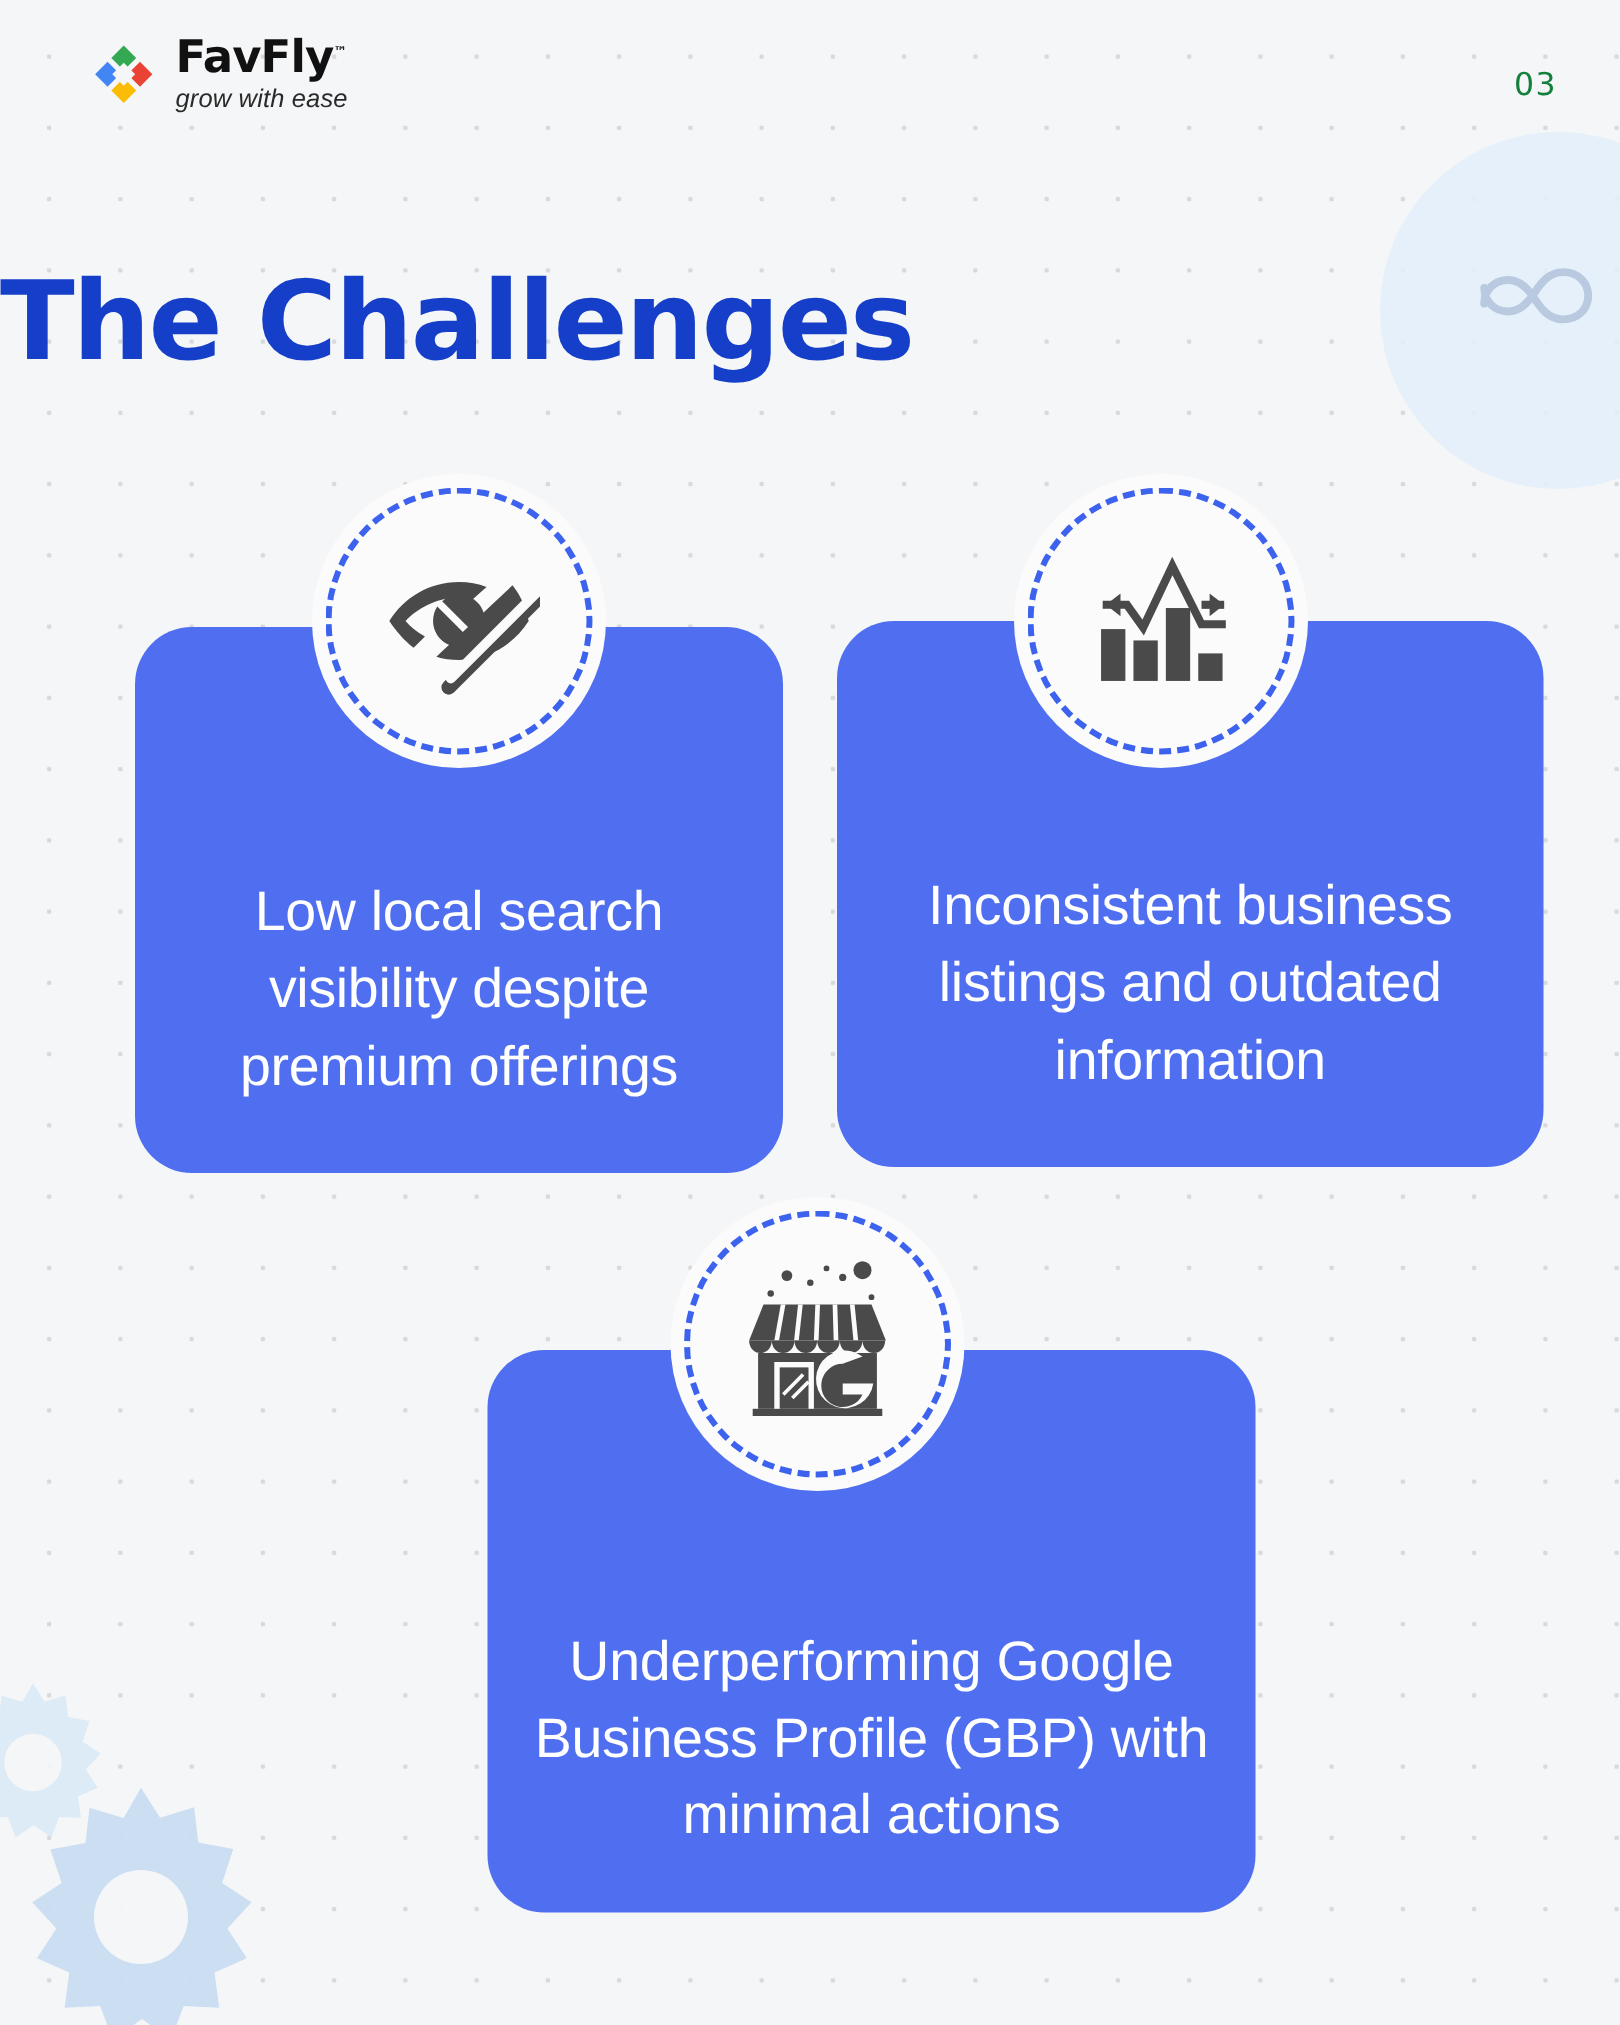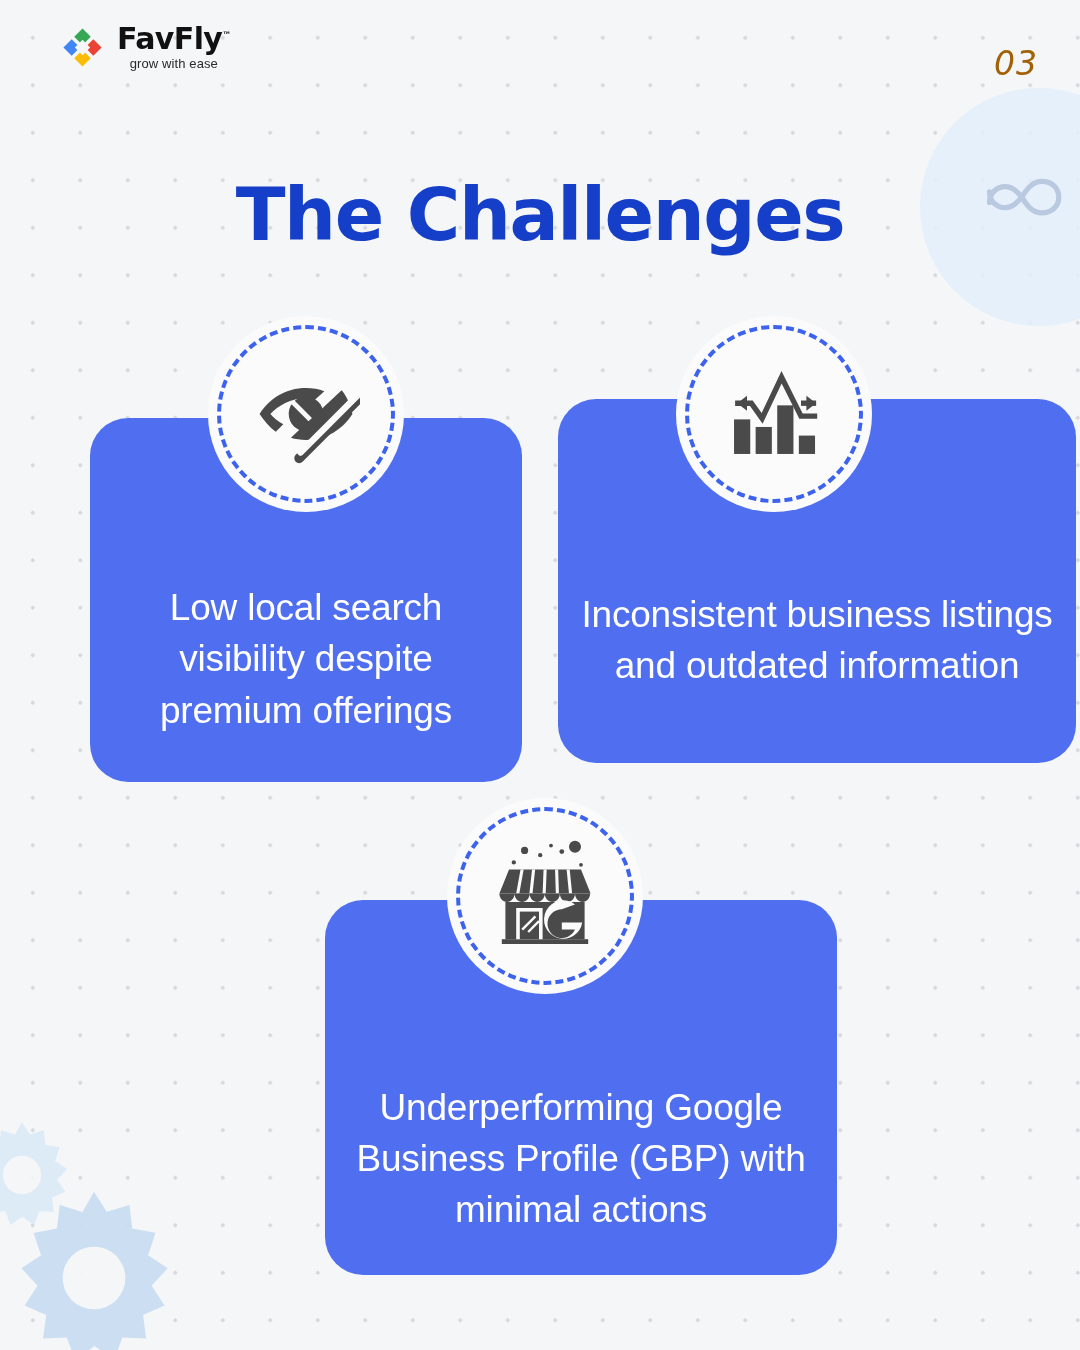--- a/index.html
+++ b/index.html
@@ -62,38 +62,38 @@
   #brand-wordmark {
     font-family:"DejaVu Sans", sans-serif;
     font-size:30px; font-weight:700;
     letter-spacing:-.6px; color:#111;
     position:relative;
   }
   #brand-tm {
     font-size:9px; vertical-align:super; font-weight:700;
   }
   #brand-tagline {
-    font-size:13px; color:#2a2a2a;
-    letter-spacing:.1px; margin-top:3px; text-align:center;
+    font-size:17px; color:#2a2a2a;
+    letter-spacing:.1px; margin-top:3px; text-align:center;font-style:italic;
   }
 
   #page-number {
     position:absolute;
     right:42px; top:44px;
     font-family:"DejaVu Sans", sans-serif;
-    font-size:33px; font-style:italic;
-    font-weight:400; color:#a16207;
+    font-size:21px; 
+    font-weight:400; color:#15803d;
     letter-spacing:1px;
   }
 
   
   #page-title {
     position:absolute;
     top:172px; left:0; width:100%;
-    text-align:center;
+    text-align:left;
     font-family:"DejaVu Sans", sans-serif;
     font-size:73px; font-weight:700;
     color:#163fc9;
     letter-spacing:-1.4px;
   }
 
   
   .card {
     position:absolute;
     background:#4f6ff0;
@@ -106,21 +106,21 @@
   .card-text {
     color:#ffffff;
     font-size:37px;
     line-height:1.38;
     text-align:center;
     font-weight:400;
     letter-spacing:-.2px;
   }
   #card-low-visibility      { left:90px;  top:418px;  width:432px; height:364px; }
   #card-low-visibility .card-text { padding-top:118px; }
-  #card-inconsistent        { left:558px; top:399px; width:518px; height:364px; }
+  #card-inconsistent        { left:558px; top:414px; width:471px; height:364px; }
   #card-inconsistent .card-text   { padding-top:118px; }
   #card-gbp                 { left:325px; top:900px; width:512px; height:375px; }
   #card-gbp .card-text            { padding-top:142px; }
 
   
   .icon-badge {
     position:absolute;
     width:196px; height:196px;
     border-radius:50%;
     background:#fbfbfc;

